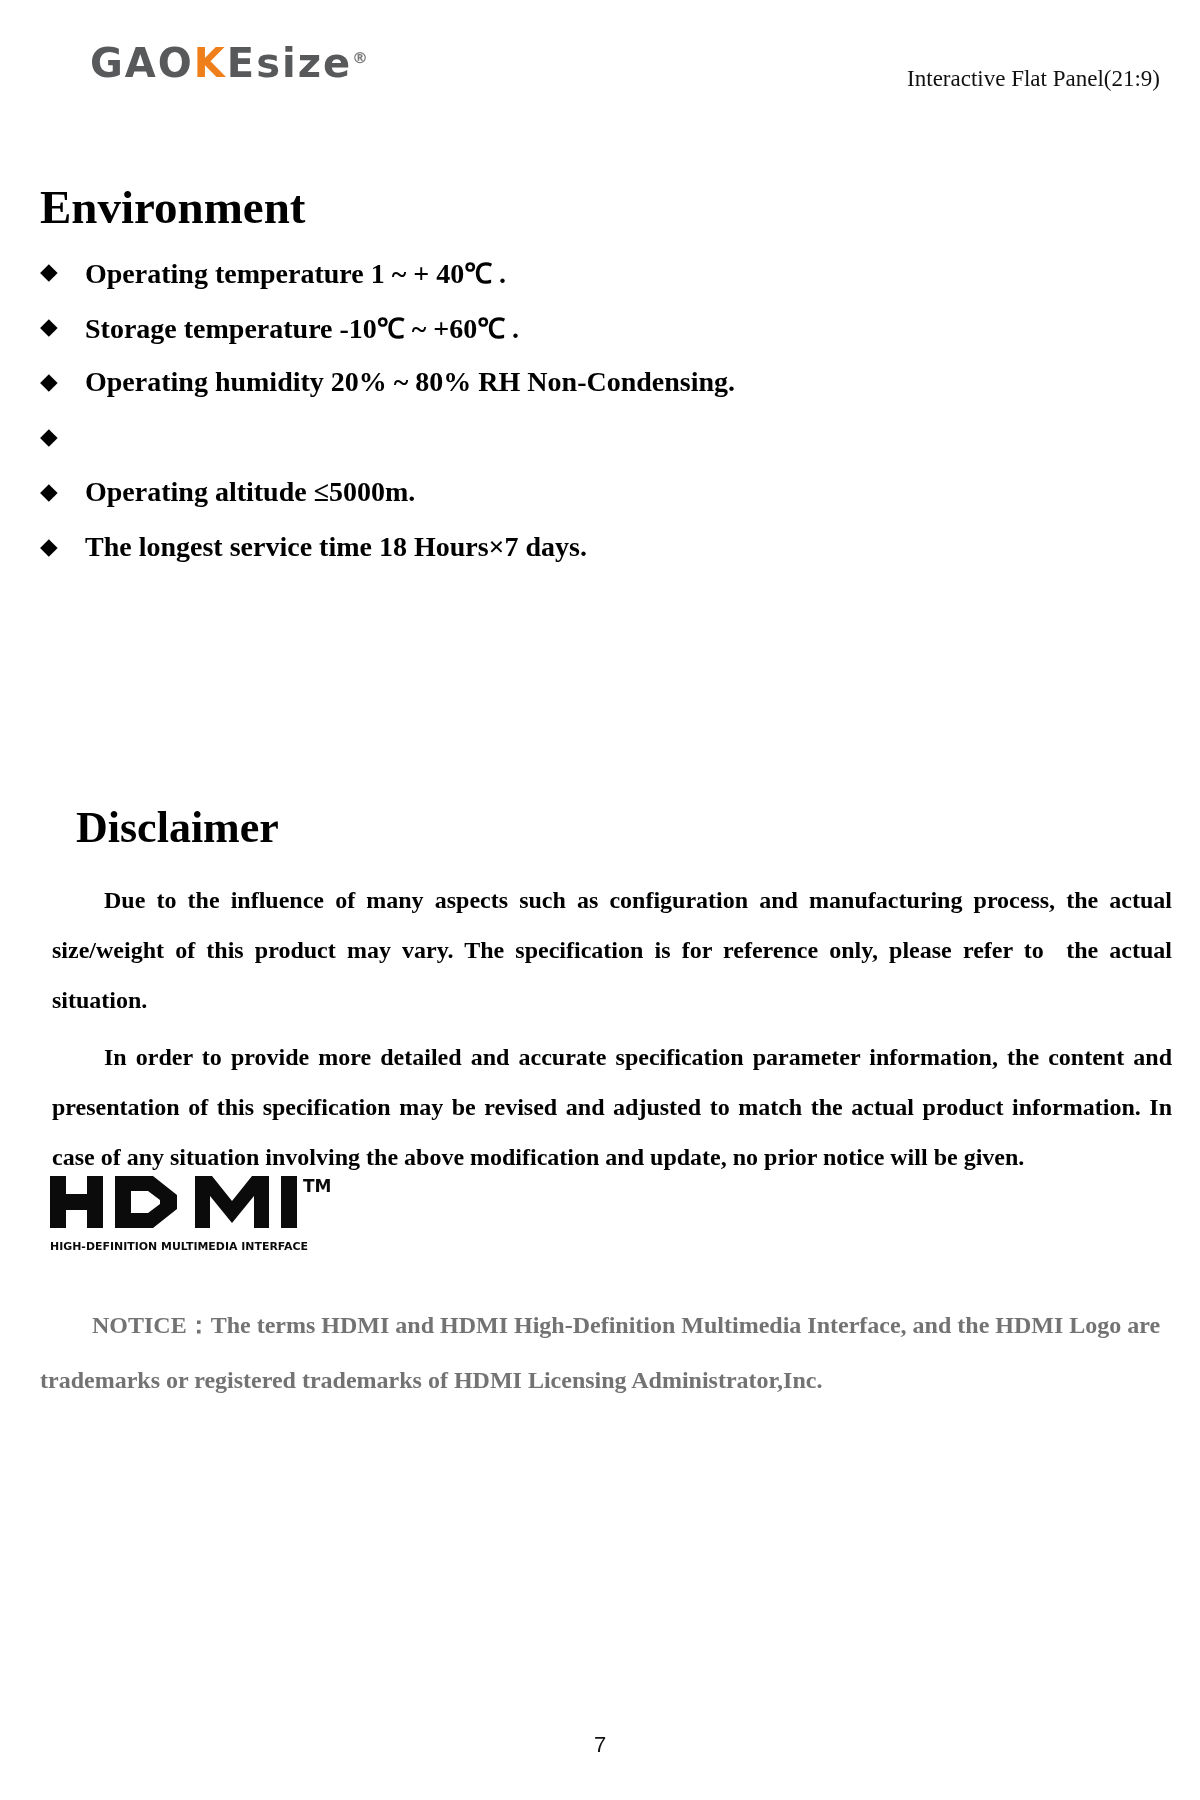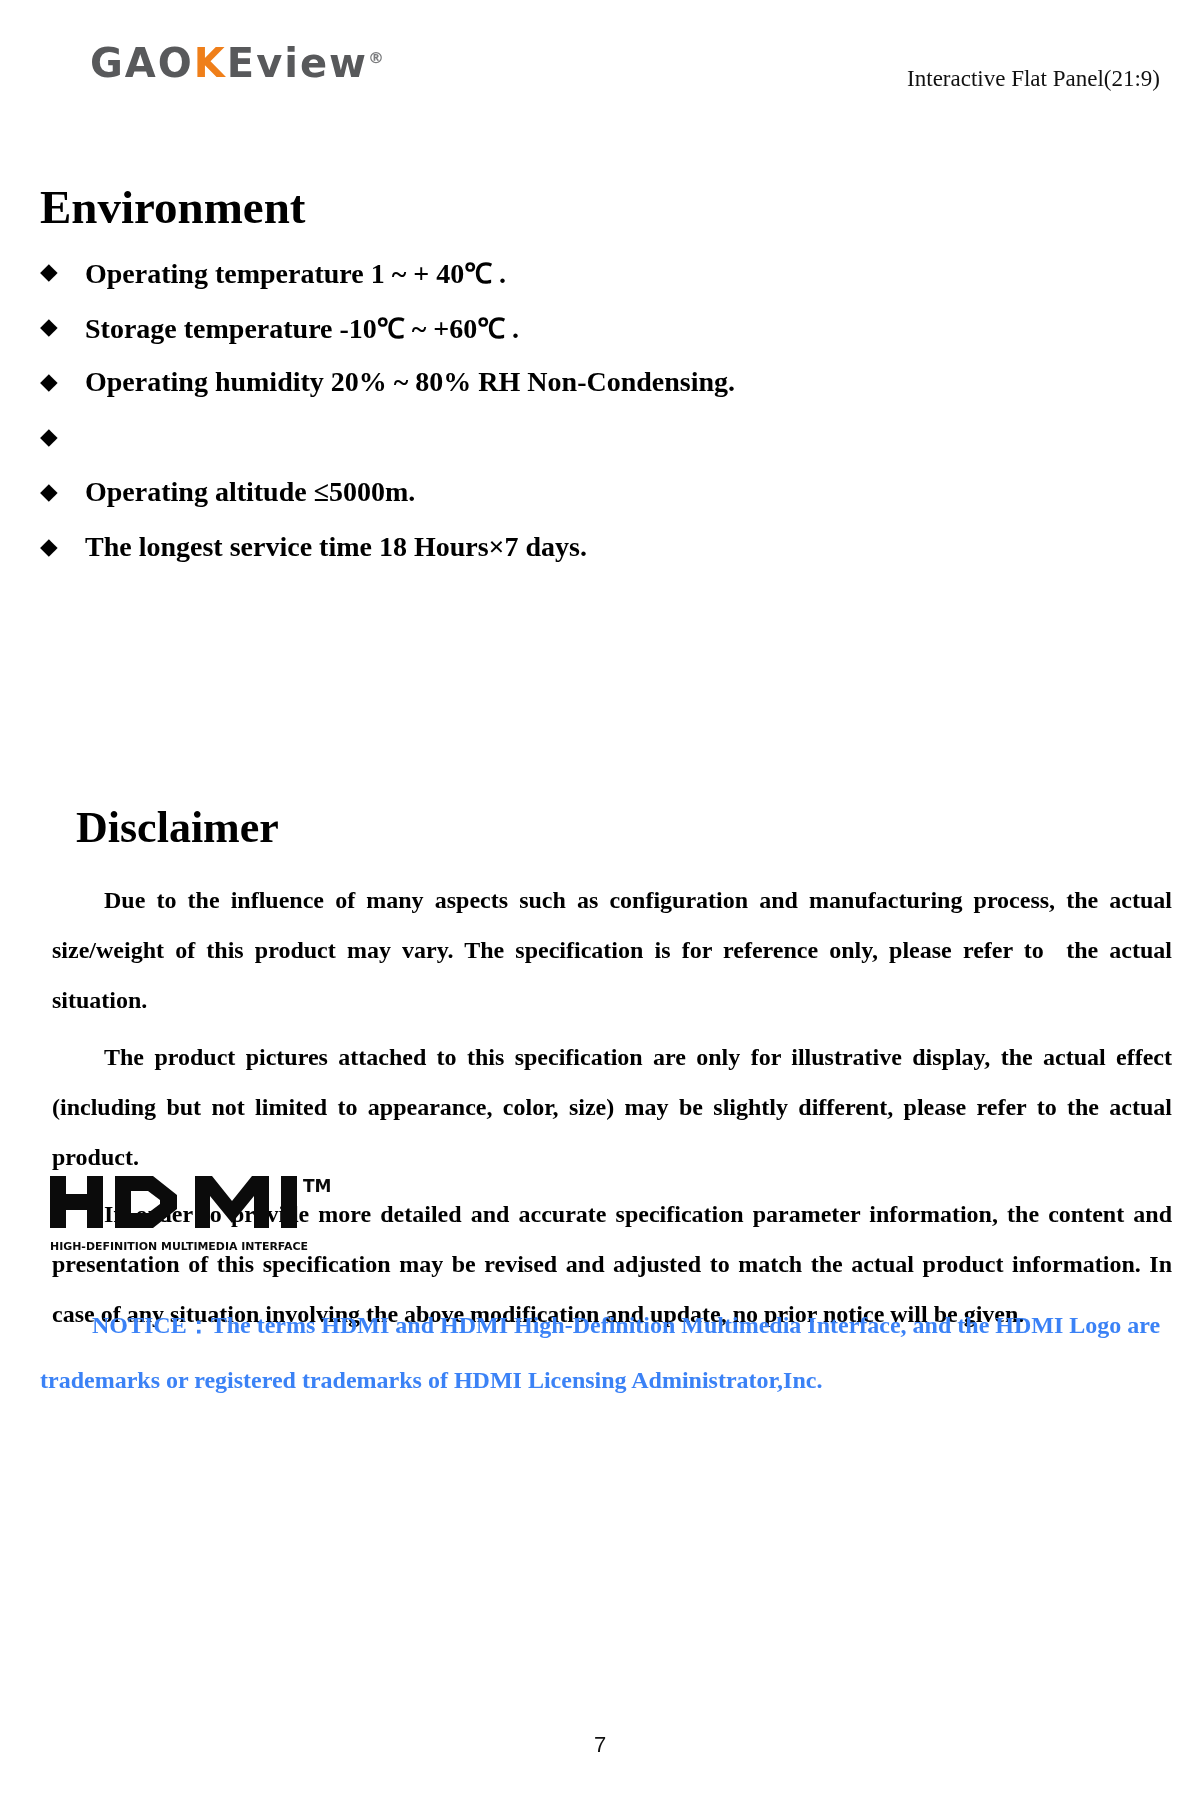--- a/index.html
+++ b/index.html
@@ -57,38 +57,38 @@
     font-size:24px; font-weight:bold; line-height:50px;
     text-align:justify; text-indent:52px; color:#000;
   }
   .disc p + p { margin-top:7px; }
 
   
   .hdmi-logo { position:absolute; left:50px; top:1176px; }
   .notice {
     position:absolute; left:40px; top:1298px; width:1122px;
     font-size:24px; font-weight:bold; line-height:55px;
-    text-indent:52px; color:#3b82f6;
+    text-indent:52px; color:#737373;
   }
 
   
   .pagenum {
     position:absolute; left:0; right:0; top:1732px;
     text-align:center;
     font-family:"Liberation Sans", sans-serif;
     font-size:22px; color:#111;
   }
 </style>
 </head>
 <body>
 
 <div class="page">
 
   <div class="brand">
-    <span>GAO</span><span class="k">K</span><span>E</span><span>view</span><span class="reg">®</span>
+    <span>GAO</span><span class="k">K</span><span>E</span><span>size</span><span class="reg">®</span>
   </div>
 
   <div class="doc-type">Interactive Flat Panel(21:9)</div>
 
   <div class="env">
     <h1>Environment</h1>
     <ul>
       <li>
         <span class="dm">◆</span>
         <span>Operating temperature 1 ~ + 40℃ .</span>
@@ -112,21 +112,20 @@
         <span class="dm">◆</span>
         <span>The longest service time 18 Hours×7 days.</span>
       </li>
     </ul>
   </div>
 
   <div class="disc">
     <h2>Disclaimer</h2>
     <div class="body">
       <p>Due to the influence of many aspects such as configuration and manufacturing process, the actual size/weight of this product may vary. The specification is for reference only, please refer to &nbsp;the actual situation.</p>
-      <p>The product pictures attached to this specification are only for illustrative display, the actual effect (including but not limited to appearance, color, size) may be slightly different, please refer to the actual product.</p>
       <p>In order to provide more detailed and accurate specification parameter information, the content and presentation of this specification may be revised and adjusted to match the actual product information. In case of any situation involving the above modification and update, no prior notice will be given.</p>
     </div>
   </div>
 
   <div class="hdmi-logo">
     <svg width="312" height="82" viewBox="0 0 312 82">
       <g fill="#0b0b0b" fill-rule="evenodd">
 
         <path d="M0,0 h16 v18 h21 v-18 h16 v52 h-16 v-18 h-21 v18 h-16 z"></path>
 

